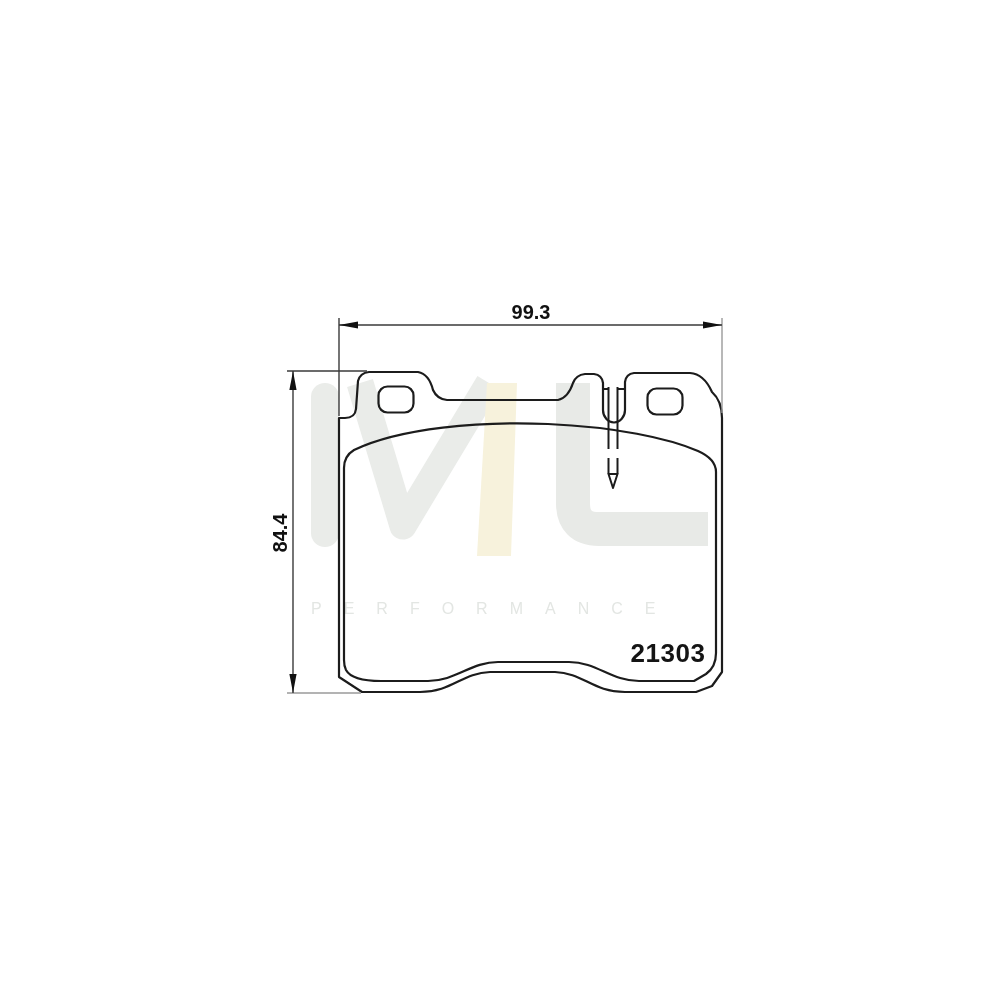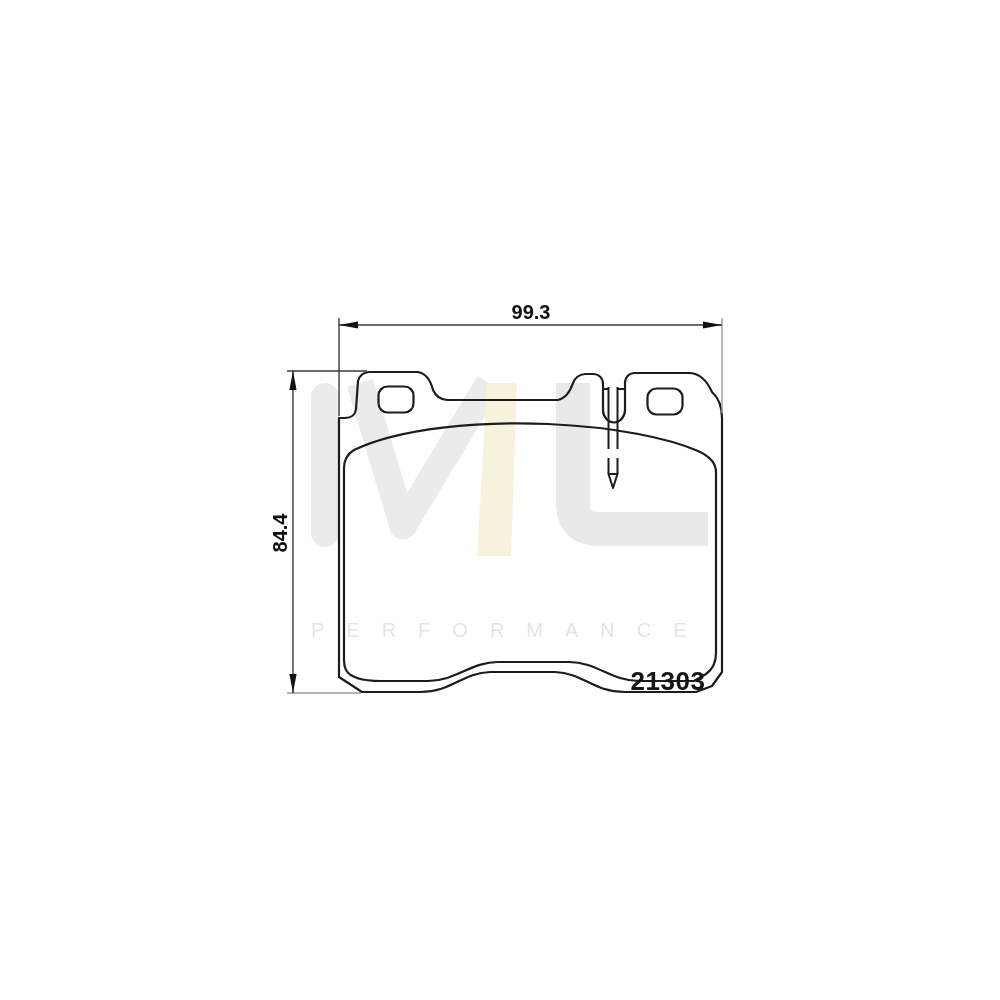--- a/index.html
+++ b/index.html
@@ -9,27 +9,26 @@
     font-family:"Liberation Sans", sans-serif;
     position:relative;
     overflow:hidden;
   }
   .stage{position:absolute;inset:0;}
   svg{position:absolute;left:0;top:0;}
   
   .wm-text{
     position:absolute;
     left:311px;top:600px;
-    font-size:20px;
+    font-size:16px;
     font-weight:400;
     letter-spacing:22px;
     color:#e3e6e3;
     white-space:nowrap;
     user-select:none;
-    margin-top:19px;
   }
   
   .dim-label{
     position:absolute;
     font-weight:700;
     font-size:20px;
     color:#111111;
     white-space:nowrap;
   }
   .dim-width{
@@ -41,21 +40,20 @@
     transform:translate(-50%,-50%) rotate(-90deg);
   }
   .part-number{
     position:absolute;
     left:668px;top:653px;
     transform:translate(-50%,-50%);
     font-weight:700;
     font-size:26px;
     color:#141414;
     letter-spacing:0.5px;
-    margin-top:28px;
   }
 </style>
 </head>
 <body>
 
 <div class="stage">
 
   <svg width="1000" height="1000" viewBox="0 0 1000 1000" aria-hidden="true">
     <g>
 

